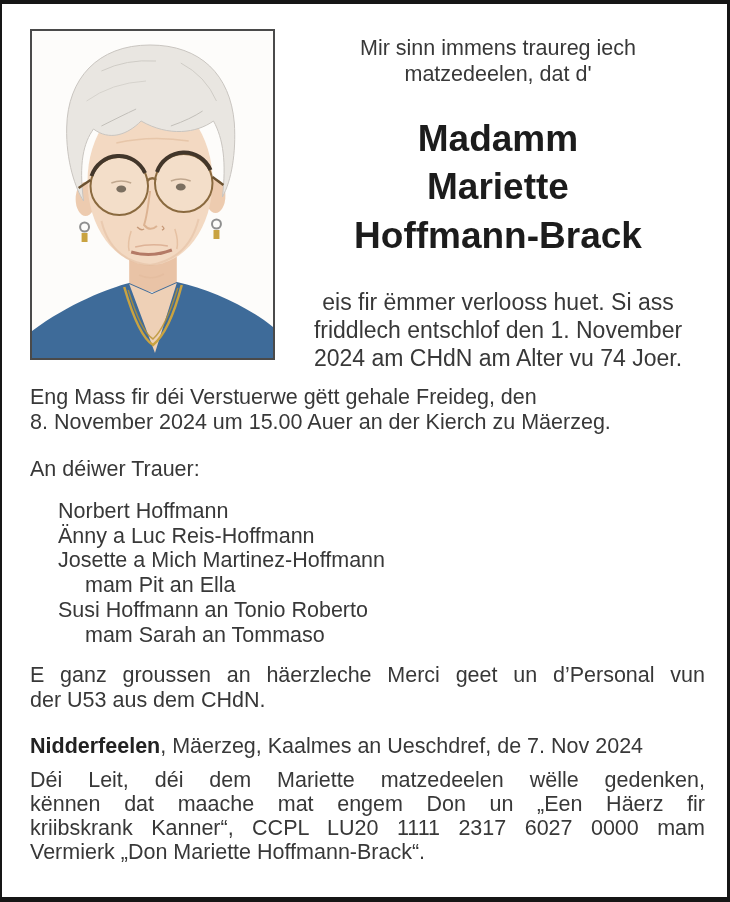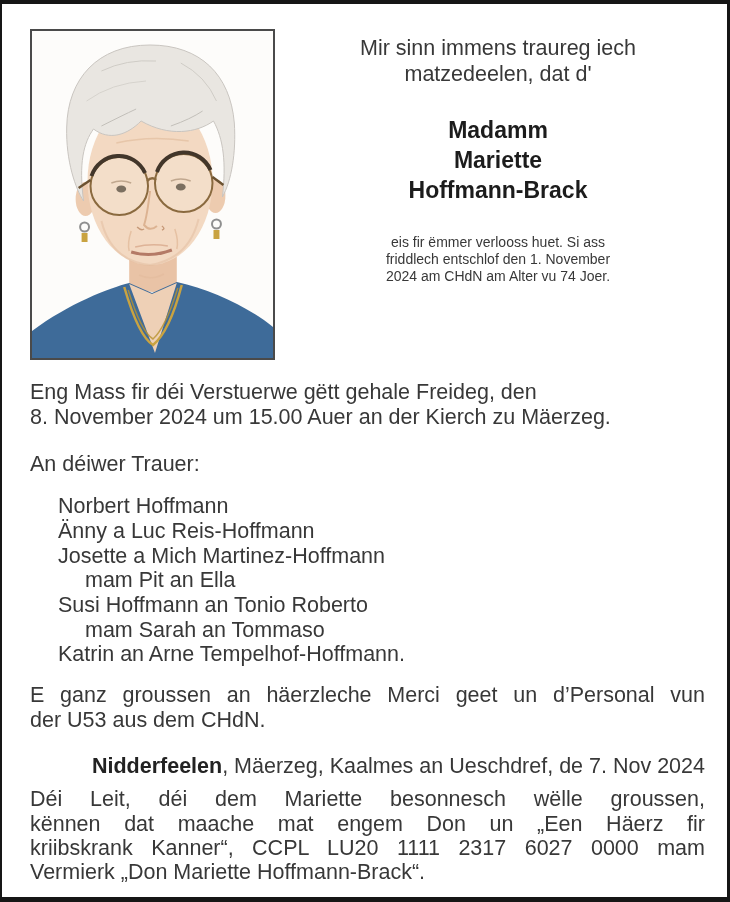--- a/index.html
+++ b/index.html
@@ -36,49 +36,49 @@
   }
   .intro {
     margin: 6px 0 0;
     font-size: 21.5px;
     line-height: 1.21;
     white-space: pre-line;
     color: #383838;
   }
   .headline {
     margin: 28px 0 0;
-    font-size: 23px;
+    font-size: 37px;
     font-weight: bold;
     line-height: 1.31;
     color: #1c1c1c;
   }
   .headline-line { display: block; }
   .farewell {
     margin: 29px 0 0;
-    font-size: 14px;
+    font-size: 23px;
     line-height: 1.21;
     white-space: pre-line;
     color: #383838;
   }
   .content {
     padding: 0 22px 0 28px;
     font-size: 21.5px;
     color: #383838;
   }
   .mass {
-    margin: 20px 0 0;
+    margin: 12px 0 0;
     line-height: 1.15;
     white-space: pre-line;
   }
   .mourning-label { margin: 23px 0 17px; line-height: 1.15; }
   .mourners { margin: 6px 0 0 28px; line-height: 1.15; }
   .mourner.sub { padding-left: 27px; }
   .thanks { margin: 16px 0 0; line-height: 1.15; }
   .jline { text-align: justify; text-align-last: justify; }
-  .dateline { margin: 21px 0 6px; line-height: 1.15; text-align: right; }
+  .dateline { margin: 21px 0 6px; line-height: 1.15; }
   .dateline strong { color: #222222; }
   .donation { margin: 9px 0 0; line-height: 1.13; }
 </style>
 </head>
 <body>
 
 <div class="notice">
 
   <div class="top">
     <div class="photo-frame">
@@ -161,31 +161,30 @@
 
     <p class="mourning-label">An déiwer Trauer:</p>
 
     <div class="mourners">
       <div class="mourner">Norbert Hoffmann</div>
       <div class="mourner">Änny a Luc Reis-Hoffmann</div>
       <div class="mourner">Josette a Mich Martinez-Hoffmann</div>
       <div class="mourner sub">mam Pit an Ella</div>
       <div class="mourner">Susi Hoffmann an Tonio Roberto</div>
       <div class="mourner sub">mam Sarah an Tommaso</div>
-      <div class="mourner">Katrin an Arne Tempelhof-Hoffmann.</div>
     </div>
 
     <div class="thanks">
       <div class="jline">E ganz groussen an häerzleche Merci geet un d’Personal vun</div>
       <div>der U53 aus dem CHdN.</div>
     </div>
 
     <p class="dateline"><strong>Nidderfeelen</strong><span>, Mäerzeg, Kaalmes an Ueschdref, de 7. Nov 2024</span></p>
 
     <div class="donation">
-      <div class="jline">Déi Leit, déi dem Mariette besonnesch wëlle groussen,</div>
+      <div class="jline">Déi Leit, déi dem Mariette matzedeelen wëlle gedenken,</div>
       <div class="jline">kënnen dat maache mat engem Don un „Een Häerz fir</div>
       <div class="jline">kriibskrank Kanner“, CCPL LU20 1111 2317 6027 0000 mam</div>
       <div>Vermierk „Don Mariette Hoffmann-Brack“.</div>
     </div>
   </div>
 
 </div>
 
 </body></html>

